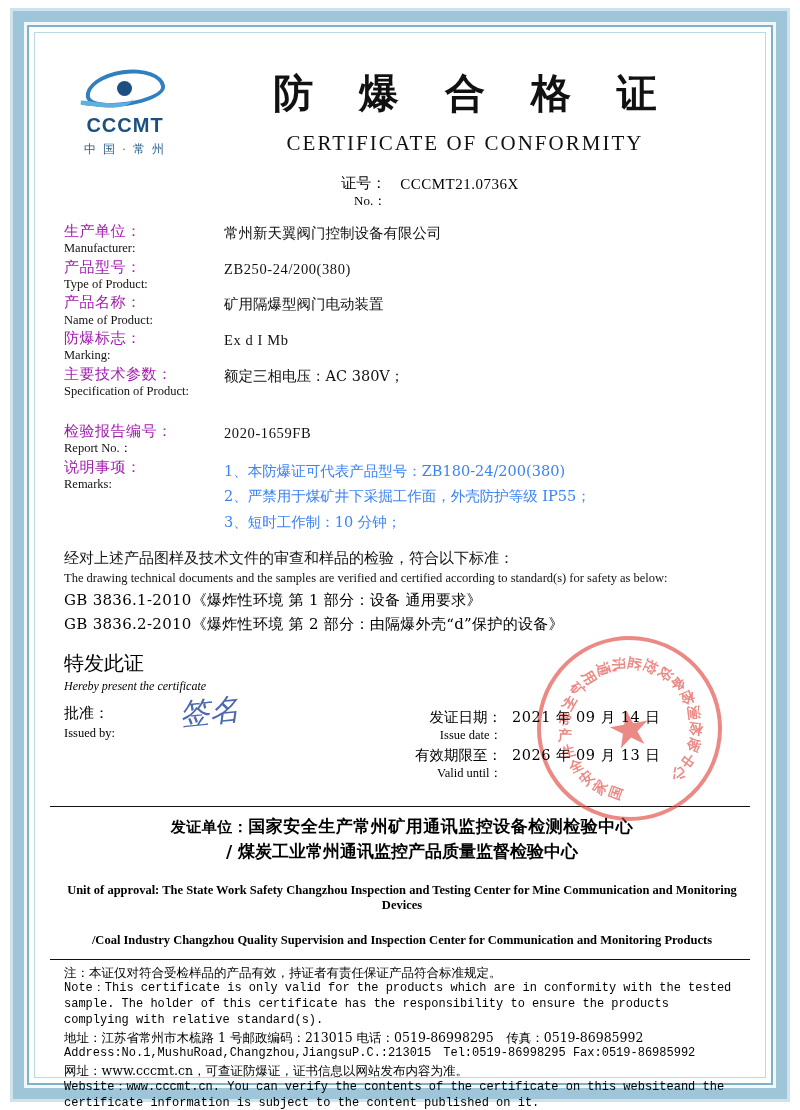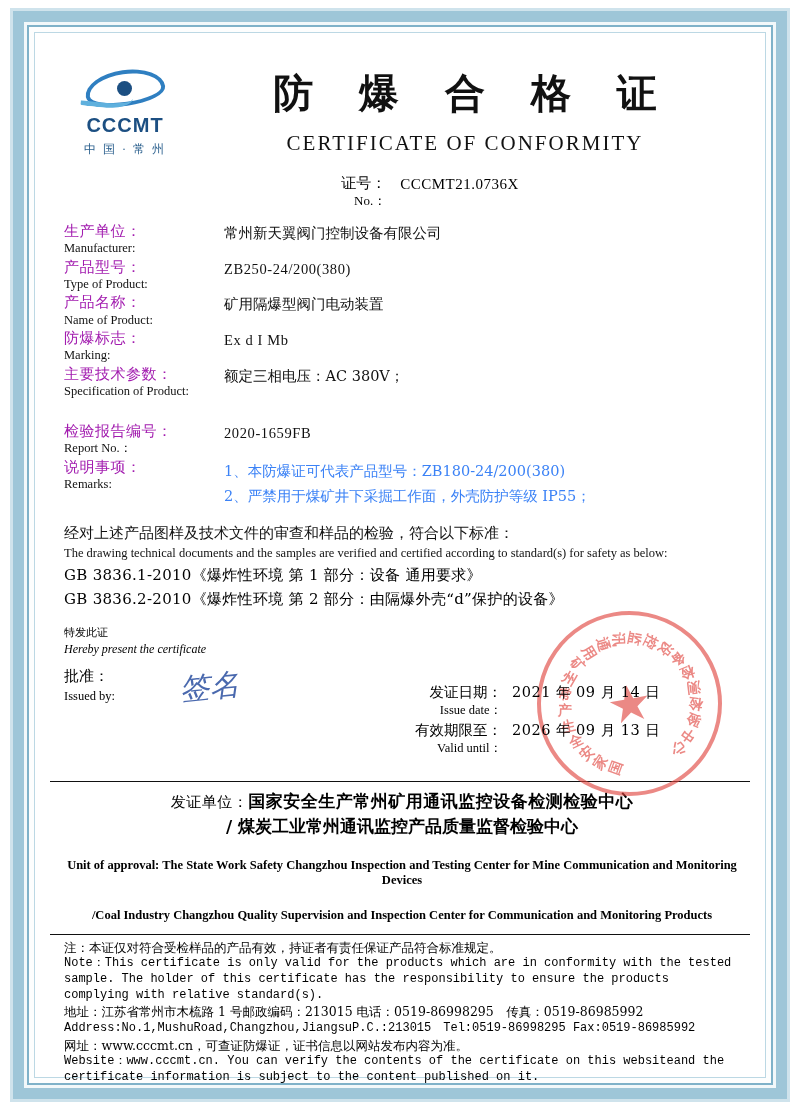--- a/index.html
+++ b/index.html
@@ -211,21 +211,21 @@
   }
   .standards .std {
     font-family: "DejaVu Serif", serif;
     font-size: 15px;
     margin-top: 5px;
     letter-spacing: .3px;
   }
 
   
   .sign-area { margin-top: 16px; padding: 0 12px 0 14px; position: relative; height: 150px; }
-  .sign-area .hereby-cn { font-family: Liberation Serif, serif; font-size: 11px; }
+  .sign-area .hereby-cn { font-family: Liberation Serif, serif; font-size: 20px; }
   .sign-area .hereby-en { font-size: 12px; margin-top: 2px; font-style: italic; }
   .sign-area .approve { margin-top: 10px; }
   .sign-area .approve .cn { font-family: "DejaVu Serif", serif; font-size: 15px; }
   .sign-area .approve .en { font-size: 12.5px; margin-top: 3px; }
   .signature {
     position: absolute;
     left: 130px; top: 38px;
     width: 130px; height: 54px;
     color: #2b4fa0;
     font-family: "DejaVu Serif", serif;
@@ -289,21 +289,21 @@
     border-top: 1.5px solid #111;
     padding: 8px 10px 6px 14px;
     text-align: center;
   }
   .authority .line1 {
     font-family: "DejaVu Serif", serif;
     font-size: 17px;
     font-weight: bold;
     letter-spacing: .5px;
   }
-  .authority .line1 .pref { font-weight: normal; font-size: 15px; text-align: center; }
+  .authority .line1 .pref { font-weight: bold; font-size: 15px; text-align: center; }
   .authority .line2 {
     font-family: "DejaVu Serif", serif;
     font-size: 17px;
     font-weight: bold;
     margin-top: 2px;
   }
   .authority .en1, .authority .en2 {
     font-family: "Liberation Serif", serif;
     font-size: 12.5px;
     font-weight: bold;
@@ -419,20 +419,21 @@
       </div>
 
       <div class="row">
         <div class="lab">
           <div class="cn">说明事项：</div>
           <div class="en">Remarks:</div>
         </div>
         <div class="remarks-list">
           <div class="item">1、本防爆证可代表产品型号：ZB180-24/200(380)</div>
           <div class="item">2、严禁用于煤矿井下采掘工作面，外壳防护等级 IP55；</div>
+          <div class="item">3、短时工作制：10 分钟；</div>
         </div>
       </div>
     </div>
 
     <div class="standards">
       <div class="cn">经对上述产品图样及技术文件的审查和样品的检验，符合以下标准：</div>
       <div class="en">The drawing technical documents and the samples are verified and certified according to standard(s) for safety as below:</div>
       <div class="std">GB 3836.1-2010《爆炸性环境 第 1 部分：设备 通用要求》</div>
       <div class="std">GB 3836.2-2010《爆炸性环境 第 2 部分：由隔爆外壳“d”保护的设备》</div>
     </div>

